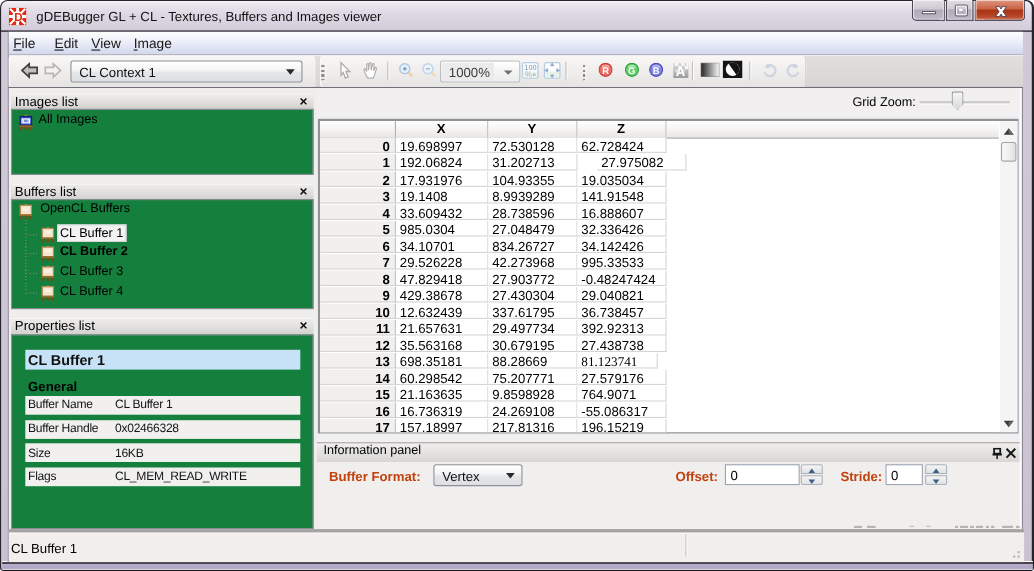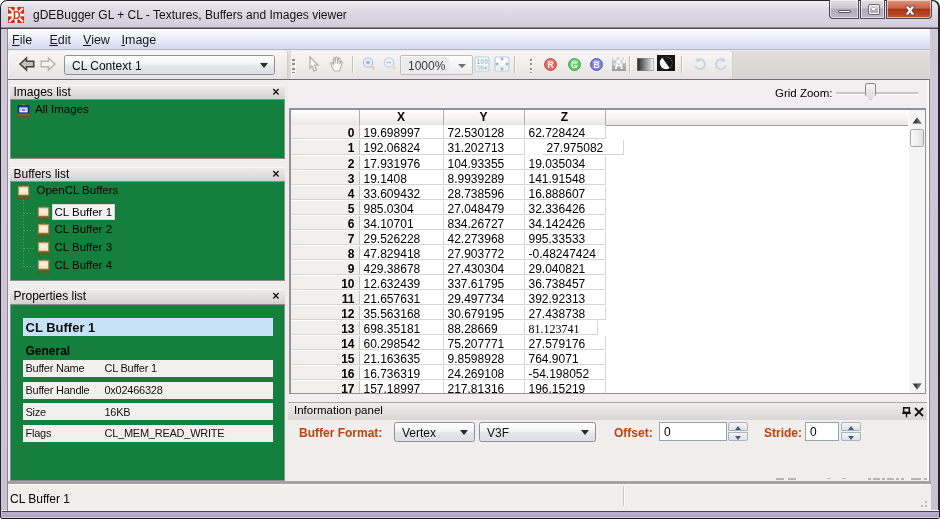--- a/index.html
+++ b/index.html
@@ -339,21 +339,21 @@
      <line x1="11.4" y1="11" x2="13.4" y2="15.2" stroke="#7c4a14" stroke-width="1.7"></line>
      <line x1="8" y1="11" x2="8" y2="15" stroke="#7c4a14" stroke-width="1.7"></line>
      <rect x="1.8" y="13.6" width="2.6" height="1.4" fill="#7c4a14"></rect>
      <rect x="11.6" y="13.6" width="2.6" height="1.4" fill="#7c4a14"></rect>
      <rect x="6.7" y="13.6" width="2.6" height="1.4" fill="#7c4a14"></rect>
      <rect x="2.6" y="1.8" width="10.8" height="9.4" fill="#f7ead6" stroke="#b98c54" stroke-width="1.2"></rect>
      <rect x="3.8" y="3" width="8.4" height="6" fill="#f3e0c4"></rect>
      <rect x="4.6" y="3.6" width="6.8" height="4" fill="#f9efdf"></rect>
      <rect x="2.2" y="10.4" width="11.6" height="1.6" fill="#9c6a28"></rect>
         </svg>
-      <div class="titem" style="left:44px; top:41.3px;">CL Buffer 2</div>
+      <div class="titem" style="left:44px; top:41.3px;font-weight:bold;">CL Buffer 2</div>
       <svg class="easel easel-tan" style="left:25.5px; top:59px;" viewBox="0 0 16 16" width="16" height="16">
      <rect x="7" y="0.5" width="2.4" height="2" fill="#b08040"></rect>
      <line x1="4.6" y1="11" x2="2.6" y2="15.2" stroke="#7c4a14" stroke-width="1.7"></line>
      <line x1="11.4" y1="11" x2="13.4" y2="15.2" stroke="#7c4a14" stroke-width="1.7"></line>
      <line x1="8" y1="11" x2="8" y2="15" stroke="#7c4a14" stroke-width="1.7"></line>
      <rect x="1.8" y="13.6" width="2.6" height="1.4" fill="#7c4a14"></rect>
      <rect x="11.6" y="13.6" width="2.6" height="1.4" fill="#7c4a14"></rect>
      <rect x="6.7" y="13.6" width="2.6" height="1.4" fill="#7c4a14"></rect>
      <rect x="2.6" y="1.8" width="10.8" height="9.4" fill="#f7ead6" stroke="#b98c54" stroke-width="1.2"></rect>
      <rect x="3.8" y="3" width="8.4" height="6" fill="#f3e0c4"></rect>
@@ -507,21 +507,21 @@
             <div class="trow" style="top:241.65px">
               <div class="rn">15</div>
               <div class="tc" style="left:69px;width:84px;">21.163635</div>
               <div class="tc" style="left:153px;width:81px;">9.8598928</div>
               <div class="tc" style="left:234px;width:81px;">764.9071</div>
             </div>
             <div class="trow" style="top:256.7px">
               <div class="rn">16</div>
               <div class="tc" style="left:69px;width:84px;">16.736319</div>
               <div class="tc" style="left:153px;width:81px;">24.269108</div>
-              <div class="tc" style="left:234px;width:81px;">-54.198052</div>
+              <div class="tc" style="left:234px;width:81px;">-55.086317</div>
             </div>
             <div class="trow" style="top:271.75px">
               <div class="rn">17</div>
               <div class="tc" style="left:69px;width:84px;">157.18997</div>
               <div class="tc" style="left:153px;width:81px;">217.81316</div>
               <div class="tc" style="left:234px;width:81px;">196.15219</div>
             </div>
           </div>
         <div id="vscroll">
           <div class="sbtn" style="top:3px;"><svg width="16" height="12" viewBox="0 0 16 12">
@@ -548,24 +548,20 @@
             </g>
           </svg>
         <svg style="position:absolute; right:6px; top:3.5px;" width="10" height="10" viewBox="0 0 10 10">
             <path d="M1 1 L9 9 M9 1 L1 9" stroke="#151515" stroke-width="1.8"></path>
           </svg>
       </div>
       <div id="info-body">
         <div class="blabel" style="left:11px; top:6.5px;">Buffer Format:</div>
         <div class="combo" style="left:106px; top:2px; width:81px; height:20px;">
             <span class="ctext">Vertex</span>
-            <span class="carrow"></span>
-          </div>
-        <div class="combo" style="left:191px; top:2px; width:117px; height:20px;">
-            <span class="ctext">V3F</span>
             <span class="carrow"></span>
           </div>
         <div class="blabel" style="left:326px; top:6.5px;">Offset:</div>
         <div class="numbox" style="left:371px; top:2.5px; width:68px; height:19px;">0</div>
         <div class="spin" style="left:440px; top:2.5px;">
             <span class="up">
               <i></i>
             </span>
             <span class="dn">
               <i></i>

